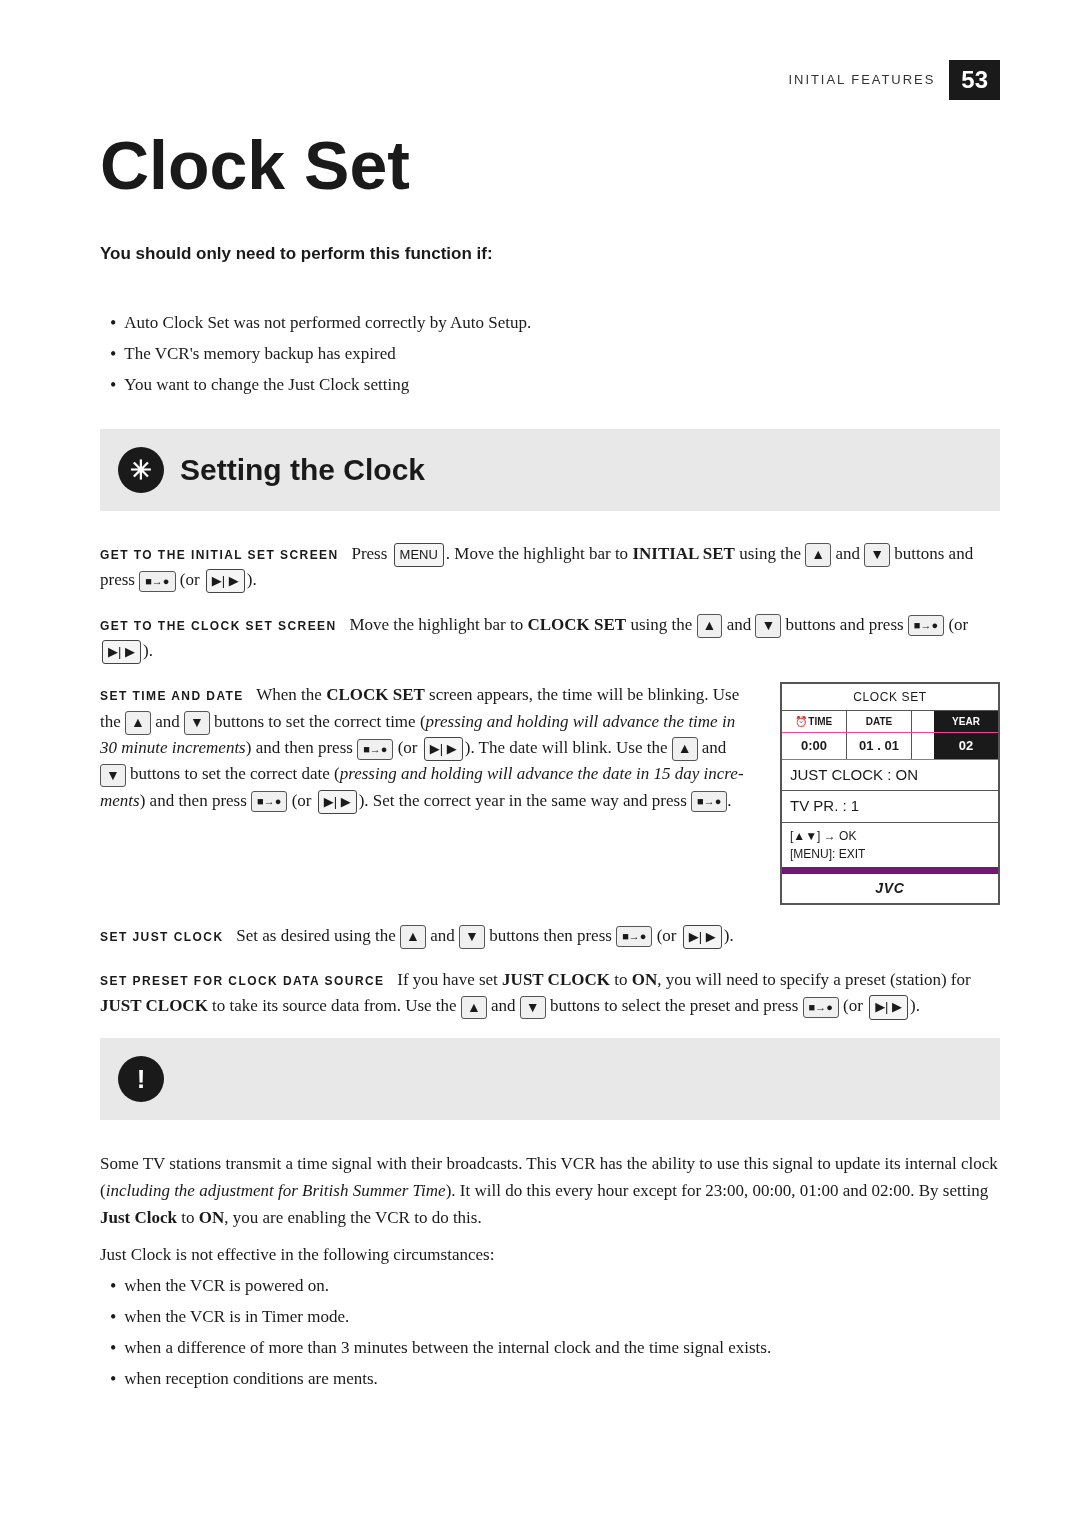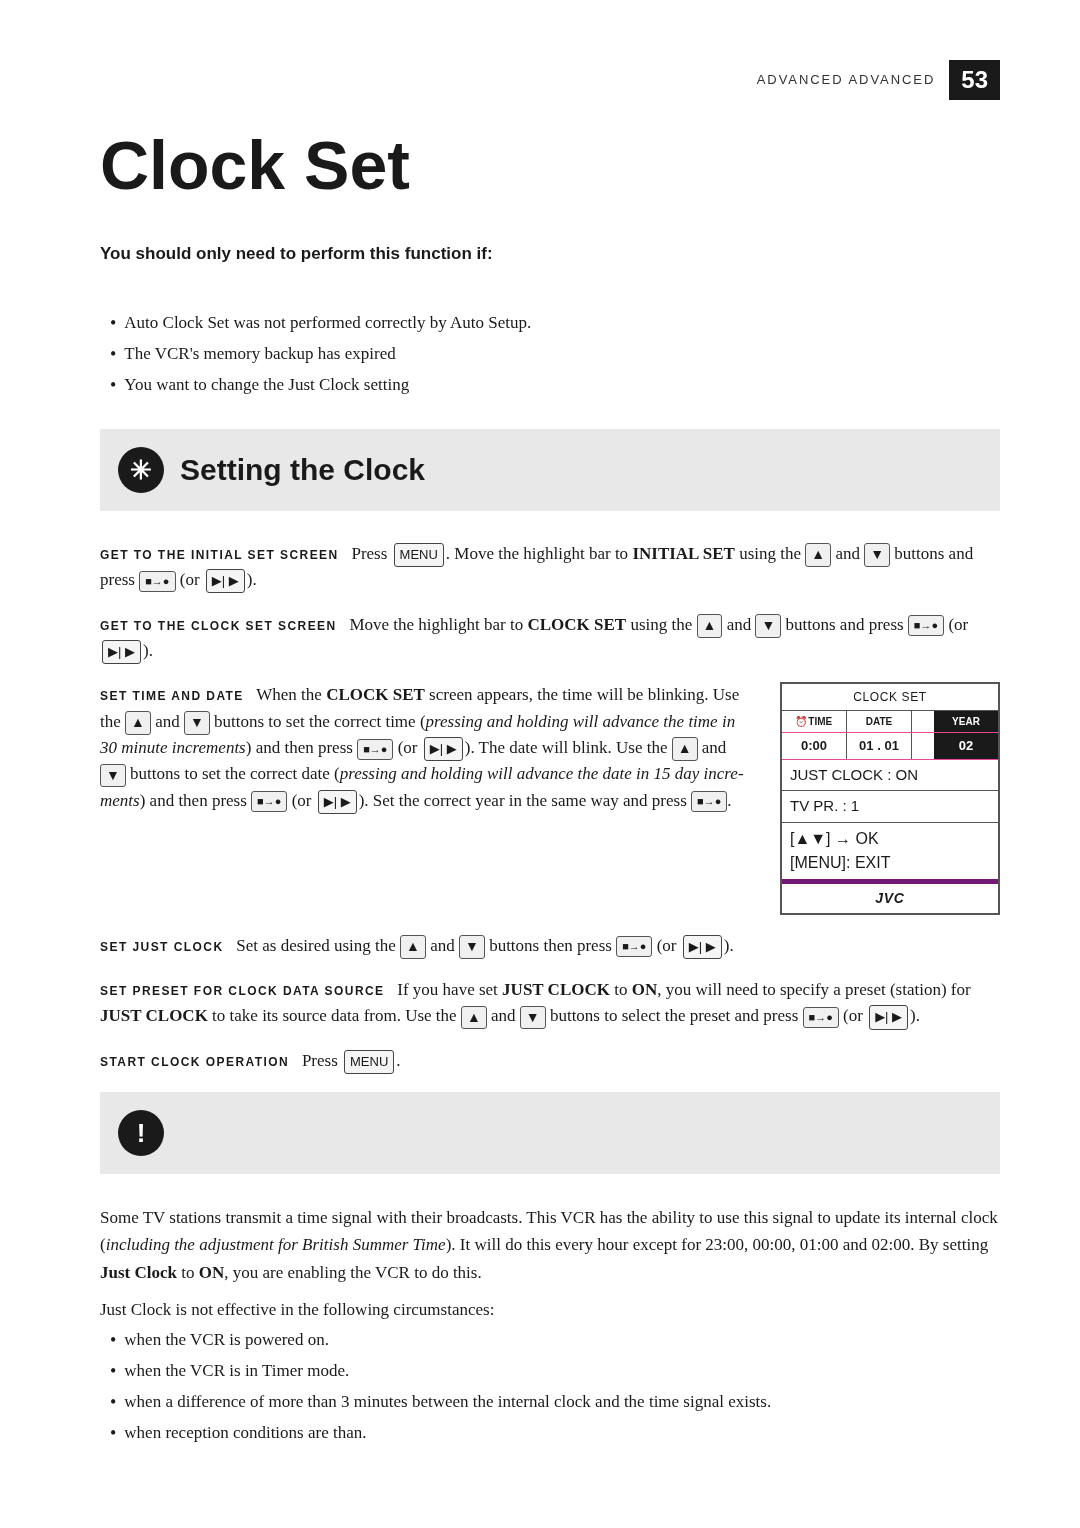--- a/index.html
+++ b/index.html
@@ -188,22 +188,22 @@
       background: #1a1a1a;
       color: #fff;
     }
     .clock-info-row {
       padding: 4px 8px;
       font-size: 15px;
       border-bottom: 1px solid #555;
     }
     .clock-bottom {
       padding: 4px 8px;
-      font-size: 16px;
-      border-bottom: 5px solid #701a75;
+      font-size: 12px;
+      border-bottom: 7px solid #701a75;
     }
     .clock-brand {
       text-align: center;
       padding: 4px;
       font-size: 14px;
       font-weight: bold;
       font-style: italic;
       letter-spacing: 0.05em;
     }
     .notes-section {
@@ -275,21 +275,21 @@
       font-weight: bold;
     }
   </style>
 </head>
 <body>
 
 <div class="page">
 
   <div class="header-bar">
     <div class="header-right">
-      <span class="advanced-features-text">ADVANCED ADVANCED</span>
+      <span class="advanced-features-text">INITIAL FEATURES</span>
       <span class="page-number">53</span>
     </div>
   </div>
 
   <h1 class="page-title">Clock Set</h1>
 
   <div class="intro-section">
     <p class="intro-bold">You should only need to perform this function if:</p>
     <ul class="bullet-list">
       <li>
@@ -397,24 +397,20 @@
   <div class="step-paragraph">
     <span class="step-label">SET PRESET FOR CLOCK DATA SOURCE</span>
     &nbsp; If you have set <strong>JUST CLOCK</strong> to <strong>ON</strong>, you will need to
     specify a preset (station) for <strong>JUST CLOCK</strong> to take its source data from. Use the
     <span class="arrow-up">▲</span>
     and
     <span class="arrow-down">▼</span>
     buttons to select the preset and press <span class="ok-btn">■→●</span> (or <span class="btn-icon">▶| ▶</span>).
   </div>
 
-  <div class="step-paragraph">
-    <span class="step-label">START CLOCK OPERATION</span>
-    &nbsp; Press <span class="btn-icon">MENU</span>.
-  </div>
 
   <div class="section-box">
     <div class="section-icon">
       <span class="section-icon-exclaim">!</span>
     </div>
   </div>
 
   <div class="notes-section">
     <p class="notes-content">
       Some TV stations transmit a time signal with their broadcasts. This VCR has the ability to use
@@ -427,18 +423,18 @@
       <li>
           <span>when the VCR is powered on.</span>
         </li>
       <li>
           <span>when the VCR is in Timer mode.</span>
         </li>
       <li>
           <span>when a difference of more than 3 minutes between the internal clock and the time signal exists.</span>
         </li>
       <li>
-          <span>when reception conditions are than.</span>
+          <span>when reception conditions are ments.</span>
         </li>
     </ul>
   </div>
 
 </div>
 
 </body></html>

